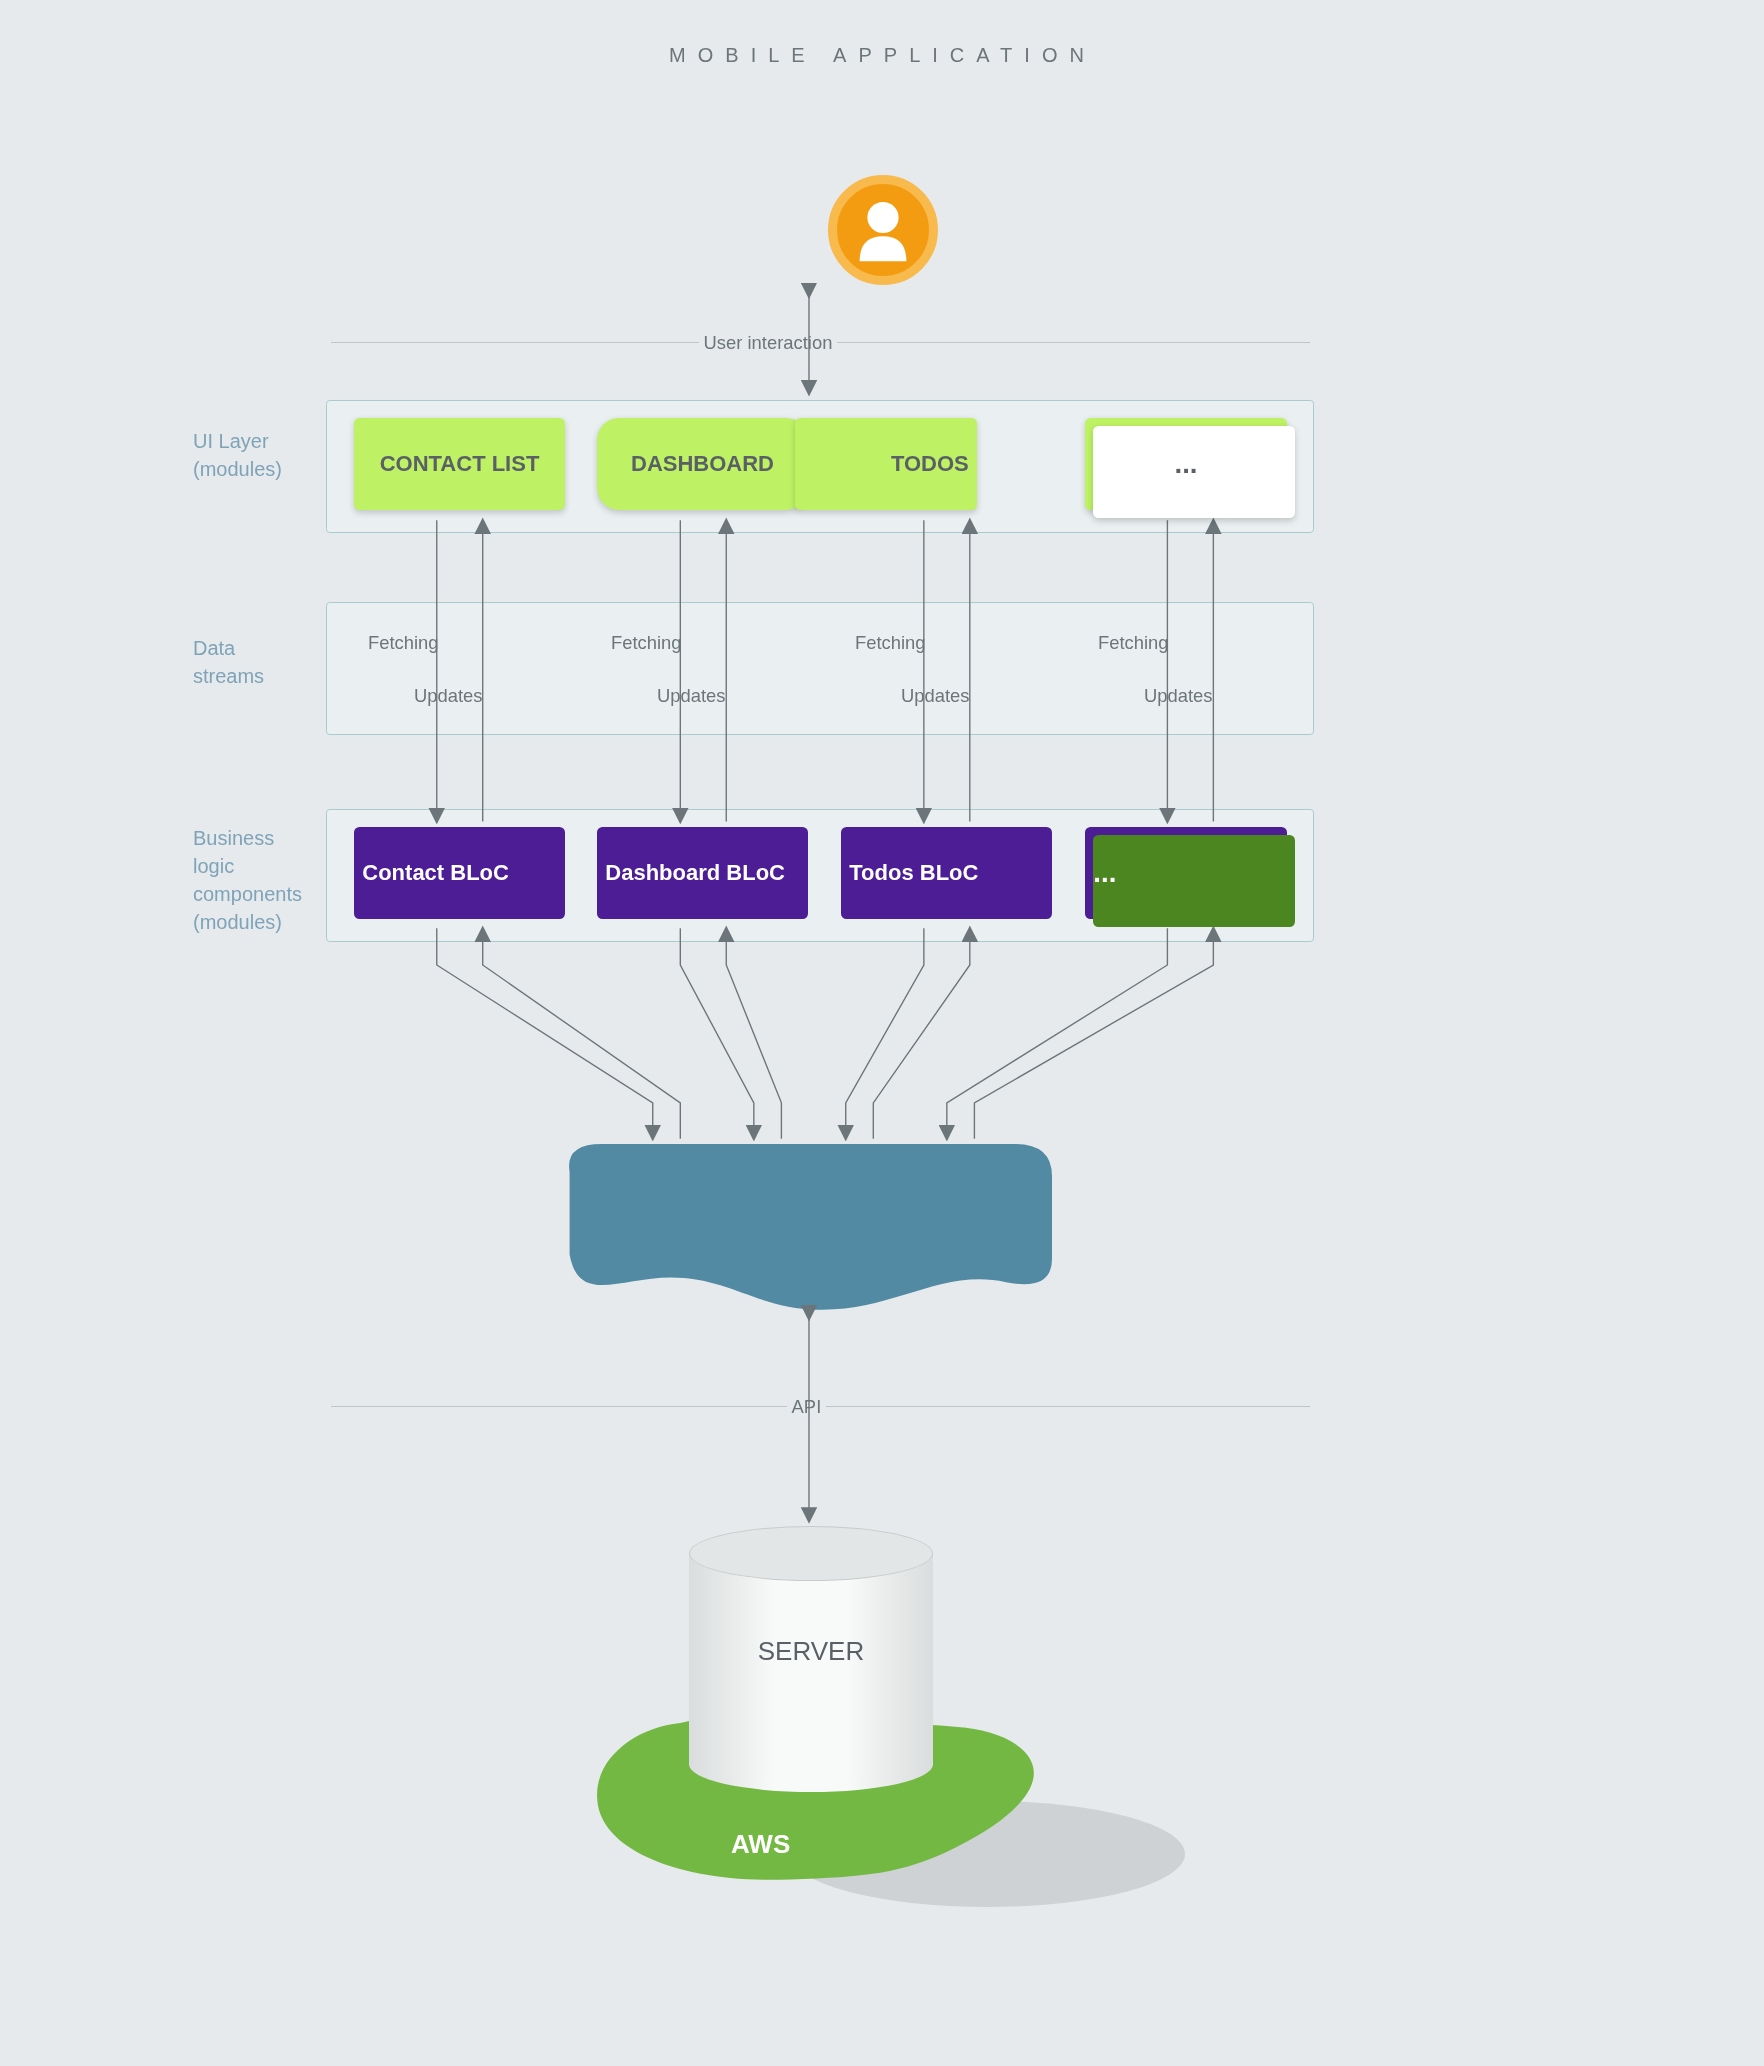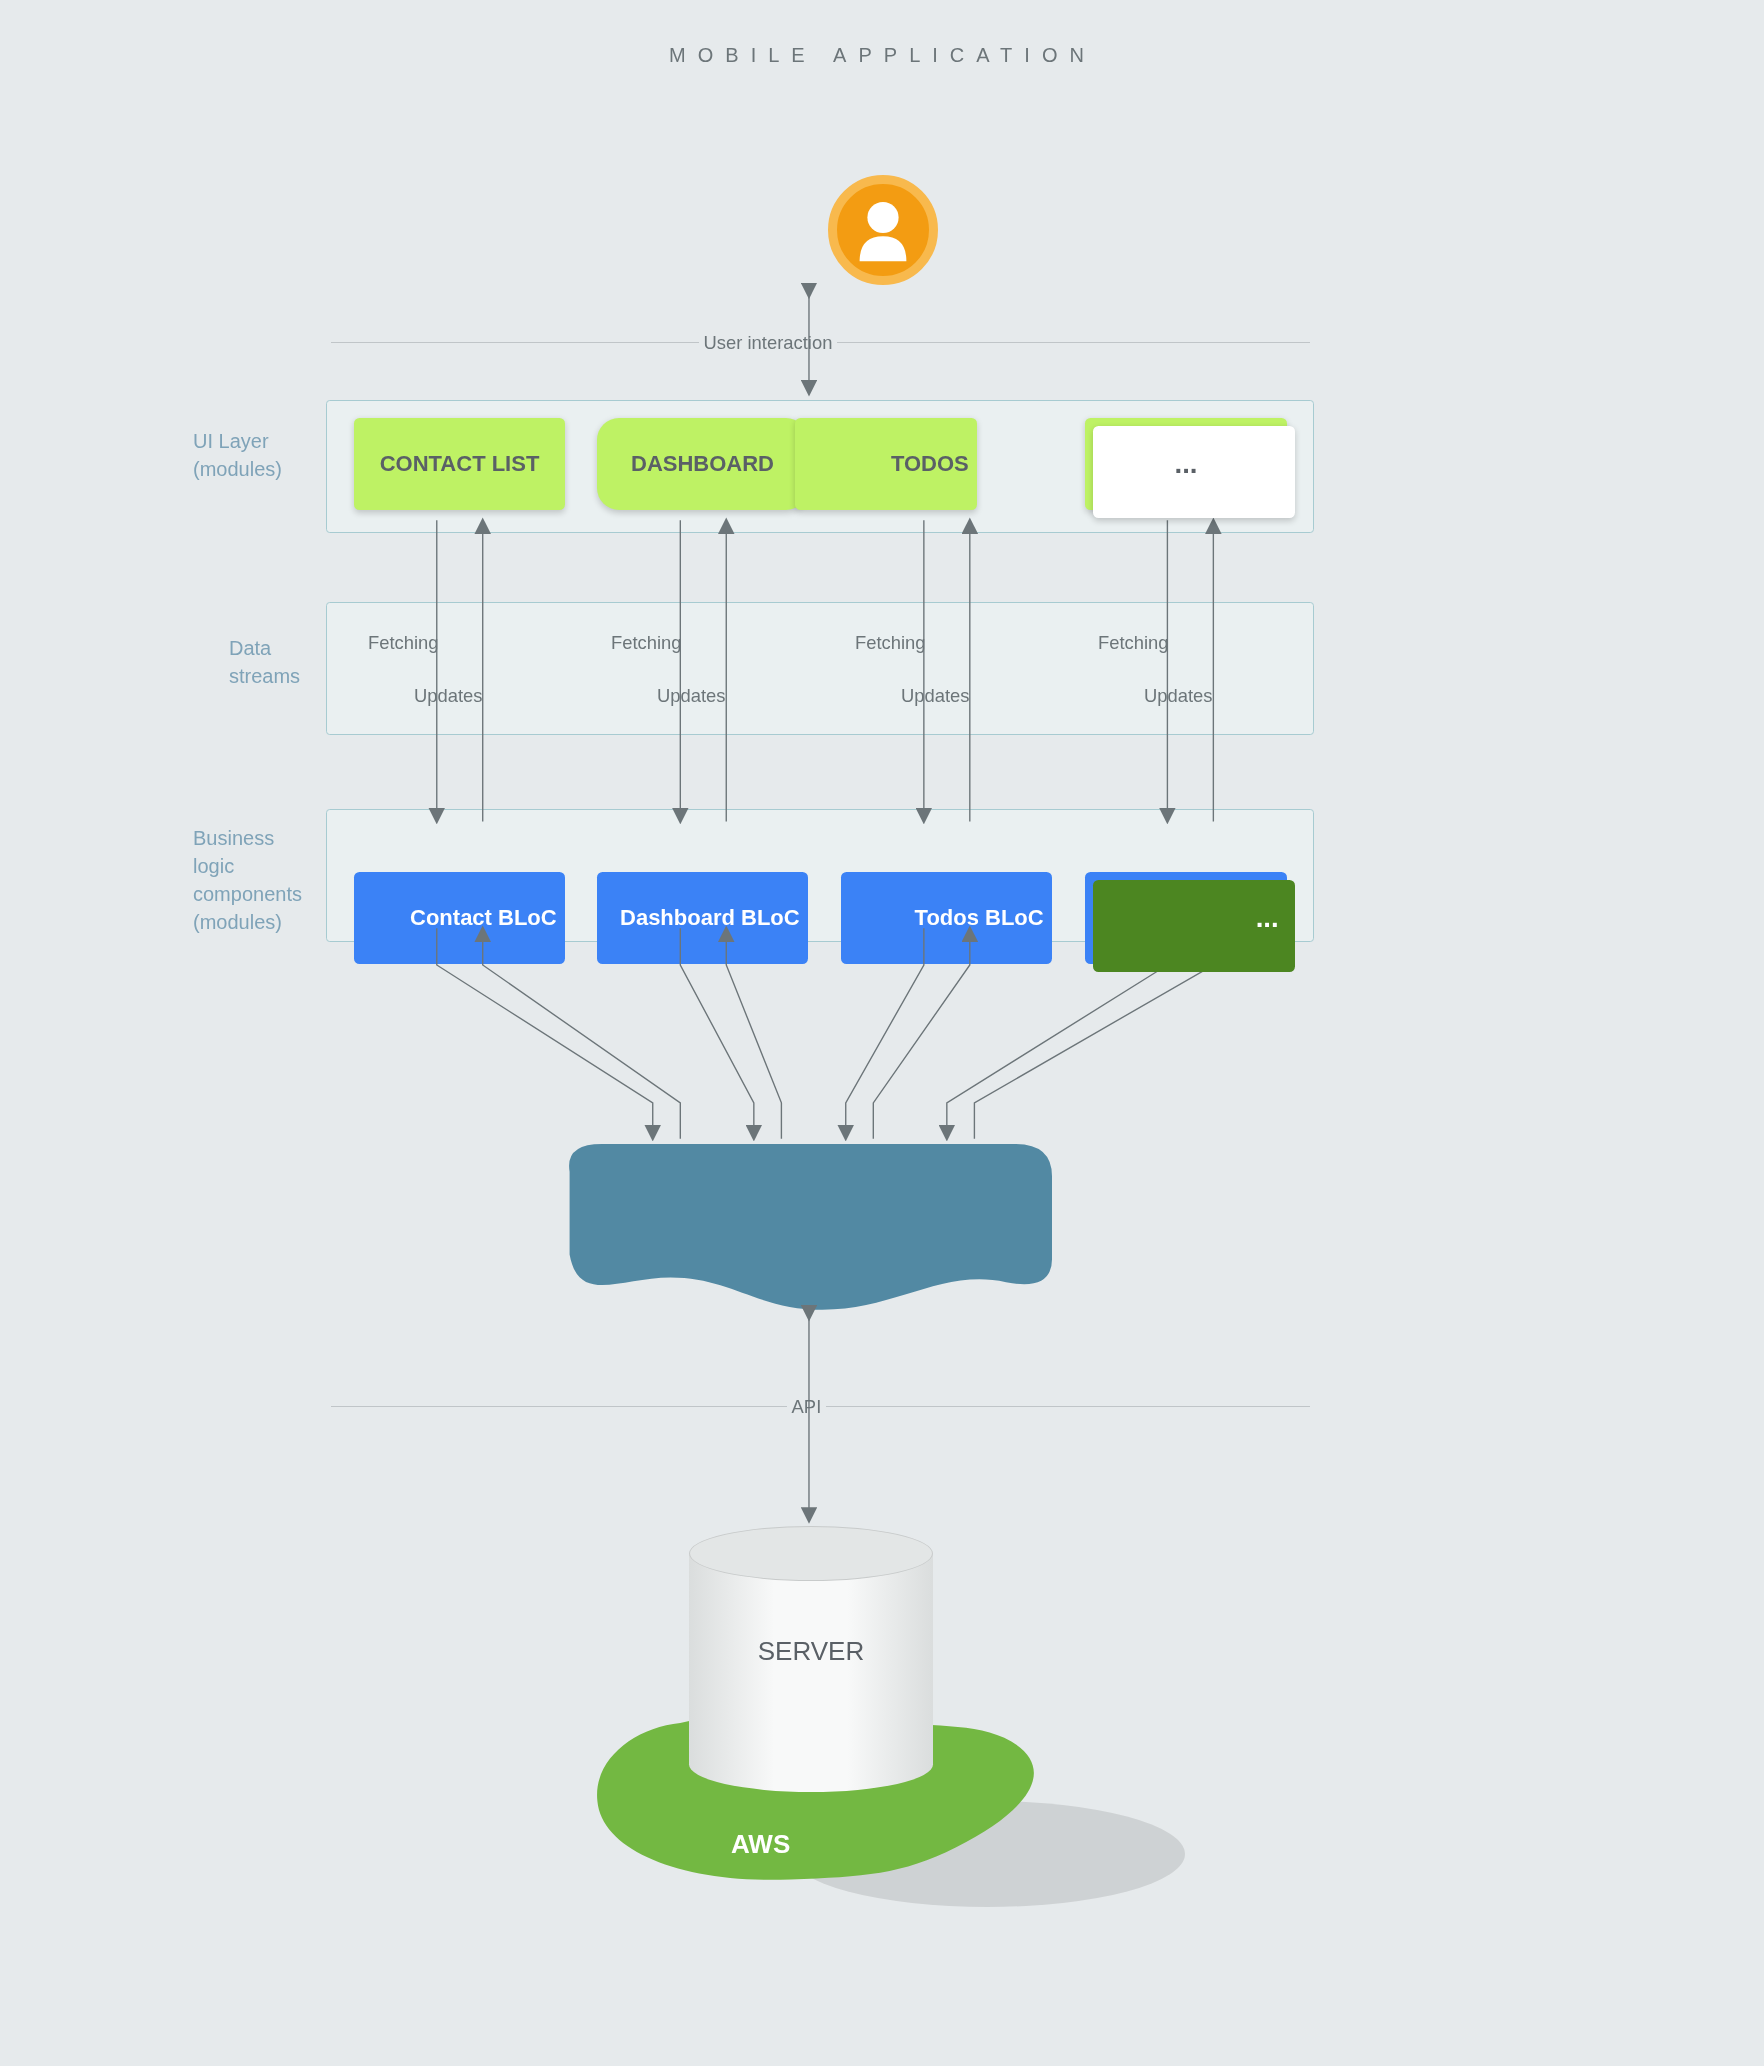--- a/index.html
+++ b/index.html
@@ -82,32 +82,31 @@
     top: 8.3px;
     width: 100%;
     height: 100%;
     border-radius: 5.5px;
     background: #fff;
     box-shadow: 0 2.8px 6.4px rgba(0,0,0,.18);
     z-index: -1;
   }
   .card-green {
     position: absolute;
-    background: #3b82f6;
+    background: #4c1d95;
     border-radius: 5.5px;
     display: flex;
     align-items: center;
-    justify-content: flex-end;
+    justify-content: flex-start;
     font-size: 22px;
     font-weight: 700;
     color: #fff;
     text-align: center;
     line-height: 1.2;
     padding: 0 8.3px;
-    margin-top: 45px;
   }
   .card-green-stack::before {
     content: "";
     position: absolute;
     right: -8.3px;
     top: 8.3px;
     width: 100%;
     height: 100%;
     border-radius: 5.5px;
     background: #4c8621;
@@ -239,21 +238,21 @@
     <span>DASHBOARD</span>
   </div>
 <div class="card-white" style="left:795px; top:418px; width:182px; height:92px;justify-content:flex-end;">
     <span>TODOS</span>
   </div>
 <div class="card-white card-stack" style="left:1085px; top:418px; width:202px; height:92px; z-index:1; font-size:27.6px;">
     <span>...</span>
   </div>
 
 <div class="panel" style="left:326px; top:602px; width:988px; height:133px;"></div>
-<div class="side-label" style="left:193px; top:634px; white-space:pre-line;margin-left:36px;">Data
+<div class="side-label" style="left:193px; top:634px; white-space:pre-line;">Data
 streams</div>
 
 <div class="updown-label" style="left:368px; top:632px;">Fetching</div>
 <div class="updown-label" style="left:414px; top:685px;">Updates</div>
 <div class="updown-label" style="left:611px; top:632px;">Fetching</div>
 <div class="updown-label" style="left:657px; top:685px;">Updates</div>
 <div class="updown-label" style="left:855px; top:632px;">Fetching</div>
 <div class="updown-label" style="left:901px; top:685px;">Updates</div>
 <div class="updown-label" style="left:1098px; top:632px;">Fetching</div>
 <div class="updown-label" style="left:1144px; top:685px;">Updates</div>

